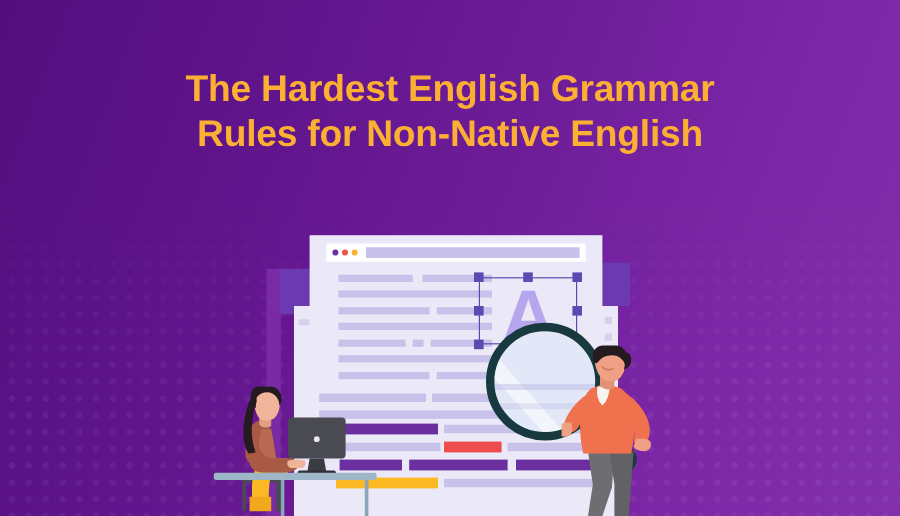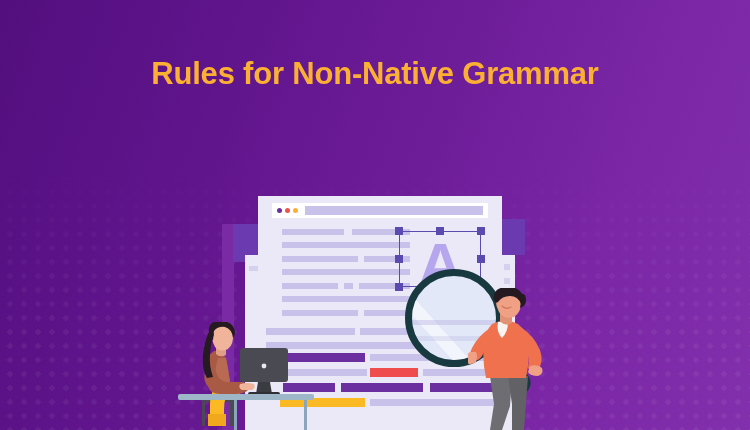--- a/index.html
+++ b/index.html
@@ -320,16 +320,17 @@
 
       <path d="M26 12 Q24 0 38 -1 Q54 -2 55 11 L53 16 Q50 8 42 8 Q34 8 30 14 Q28 16 26 12 Z" fill="#241a1f"></path>
       <path d="M50 6 Q58 4 58 12 Q58 18 52 20 Q54 12 50 6 Z" fill="#241a1f"></path>
 
       <path d="M34 18 Q38 22 43 19" stroke="#d07a60" stroke-width="1.4" fill="none" stroke-linecap="round"></path>
     </svg>
 
   </div>
 
   <div class="title-block">
-    <span class="title-line">Rules for Non-Native Grammar</span>
+    <span class="title-line">The Hardest English Grammar</span>
+    <span class="title-line">Rules for Non-Native English</span>
   </div>
 
 </div>
 
 </body></html>

